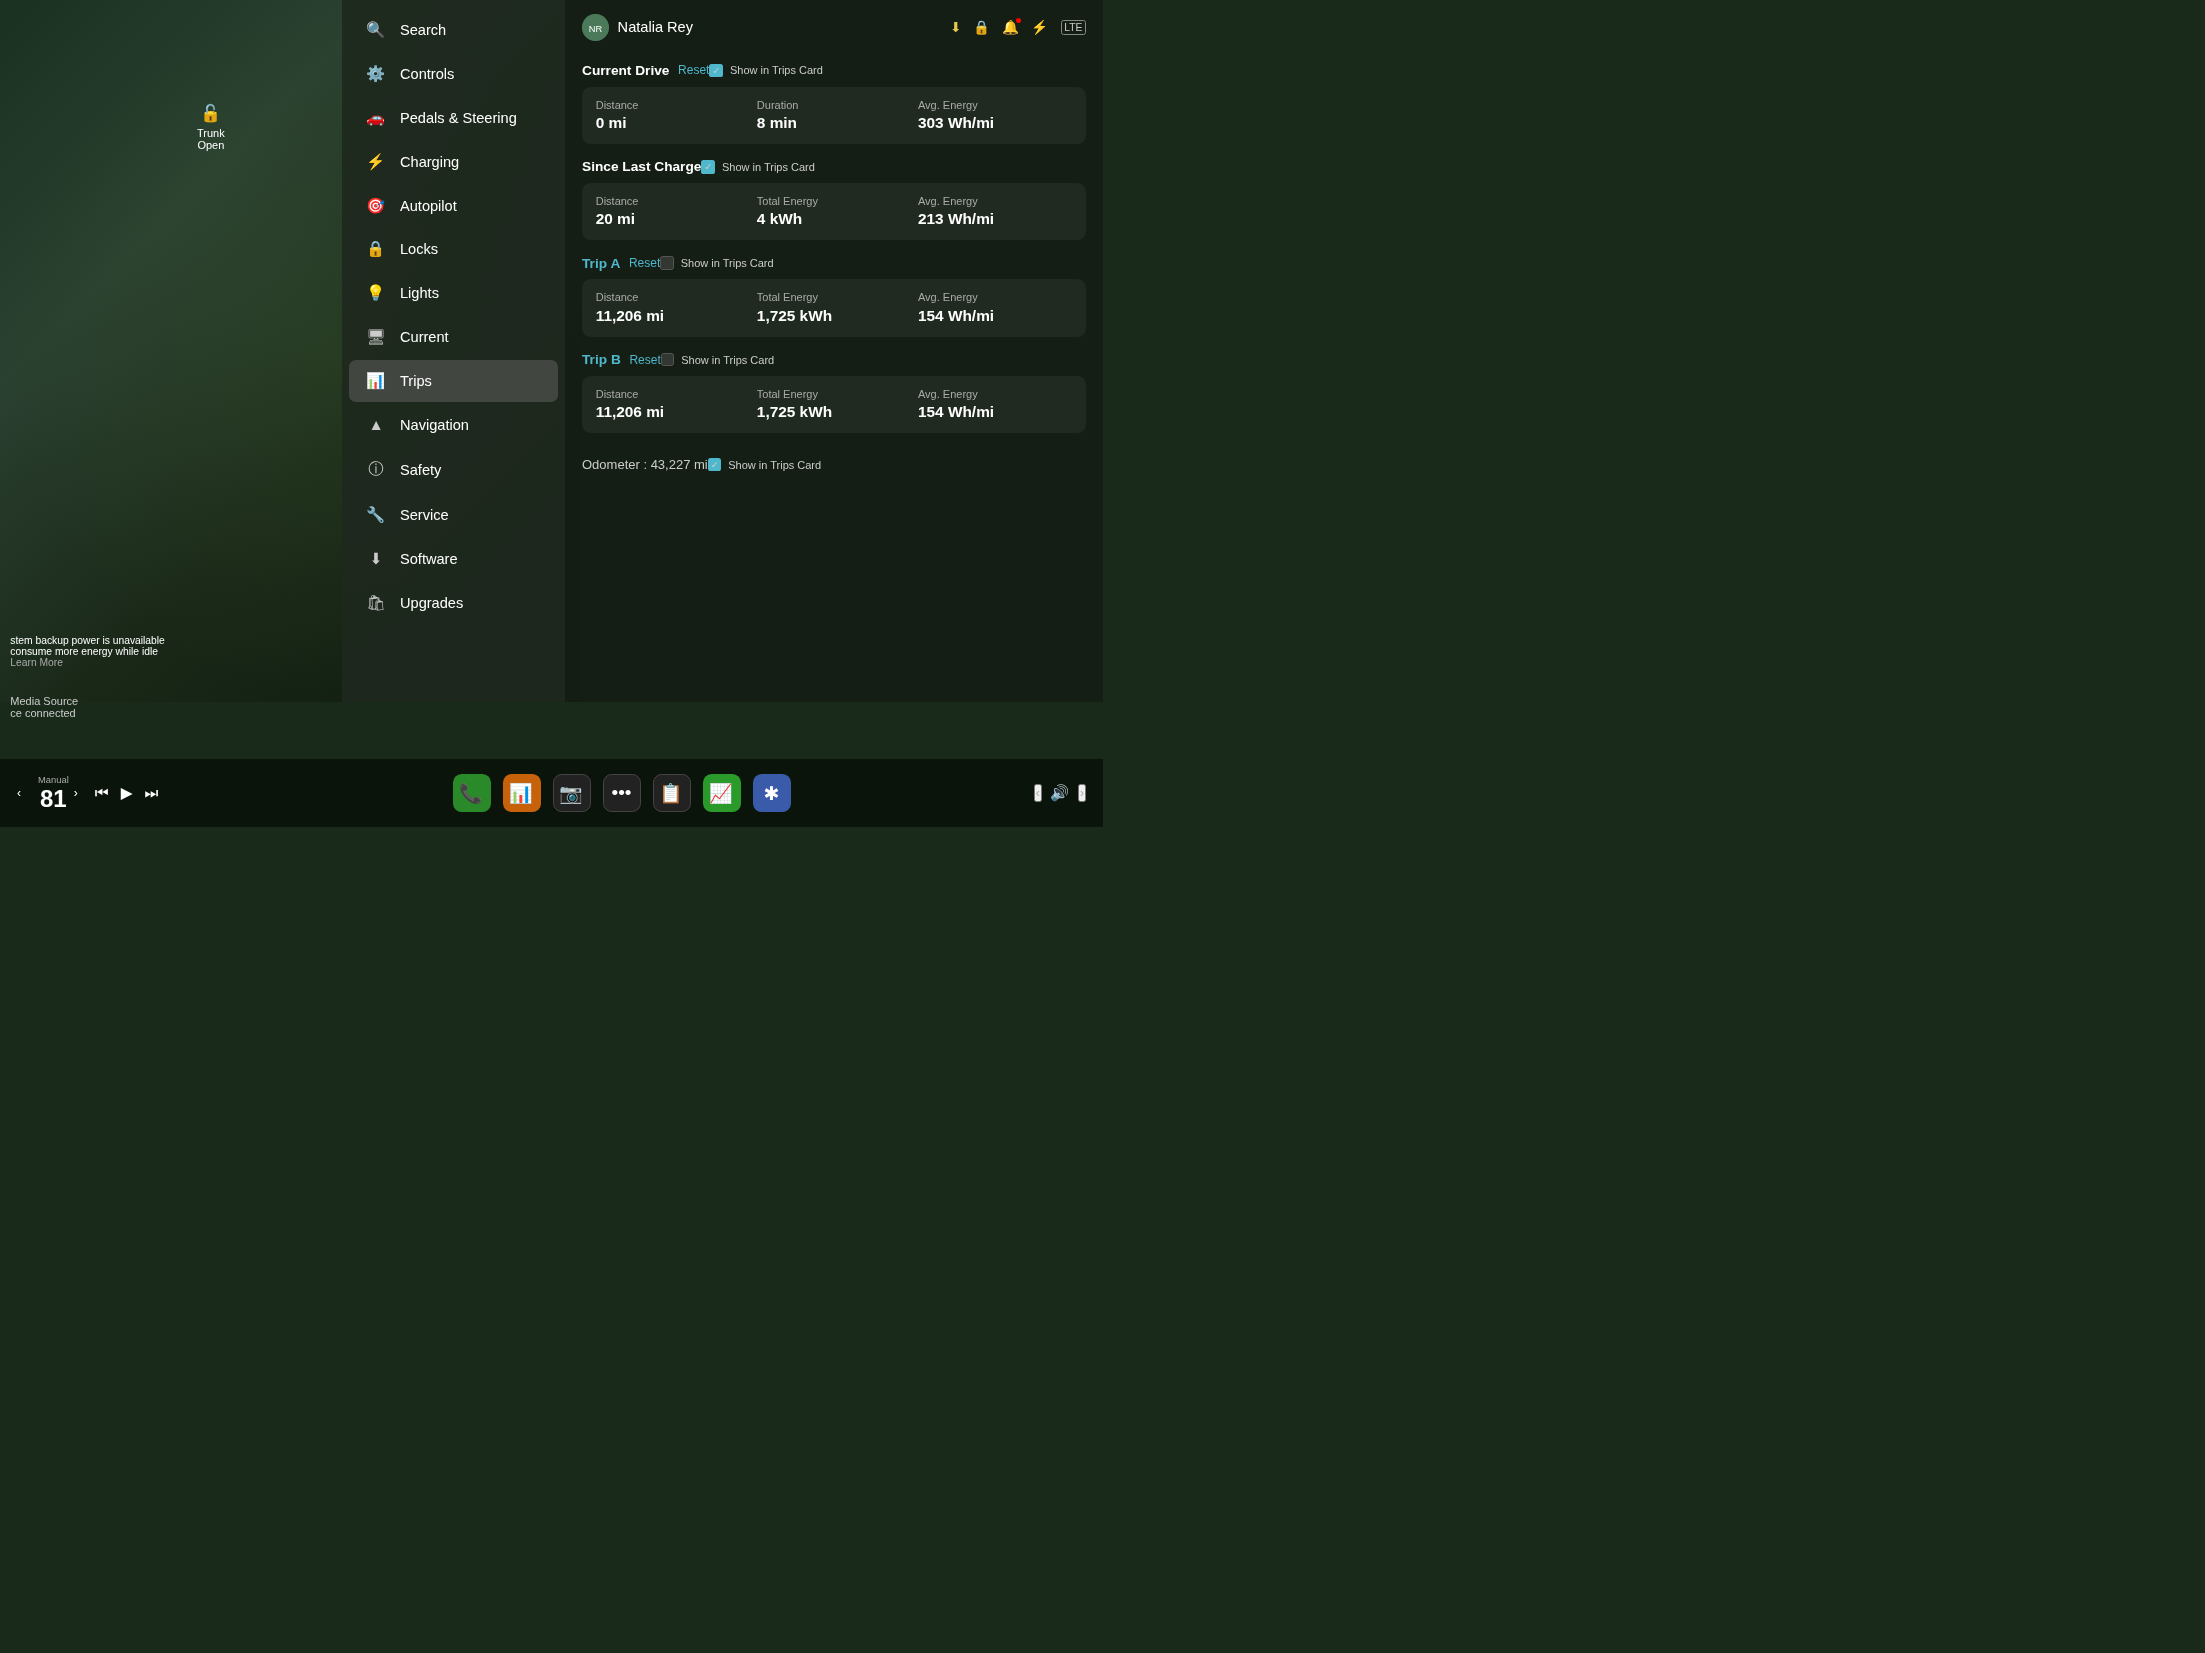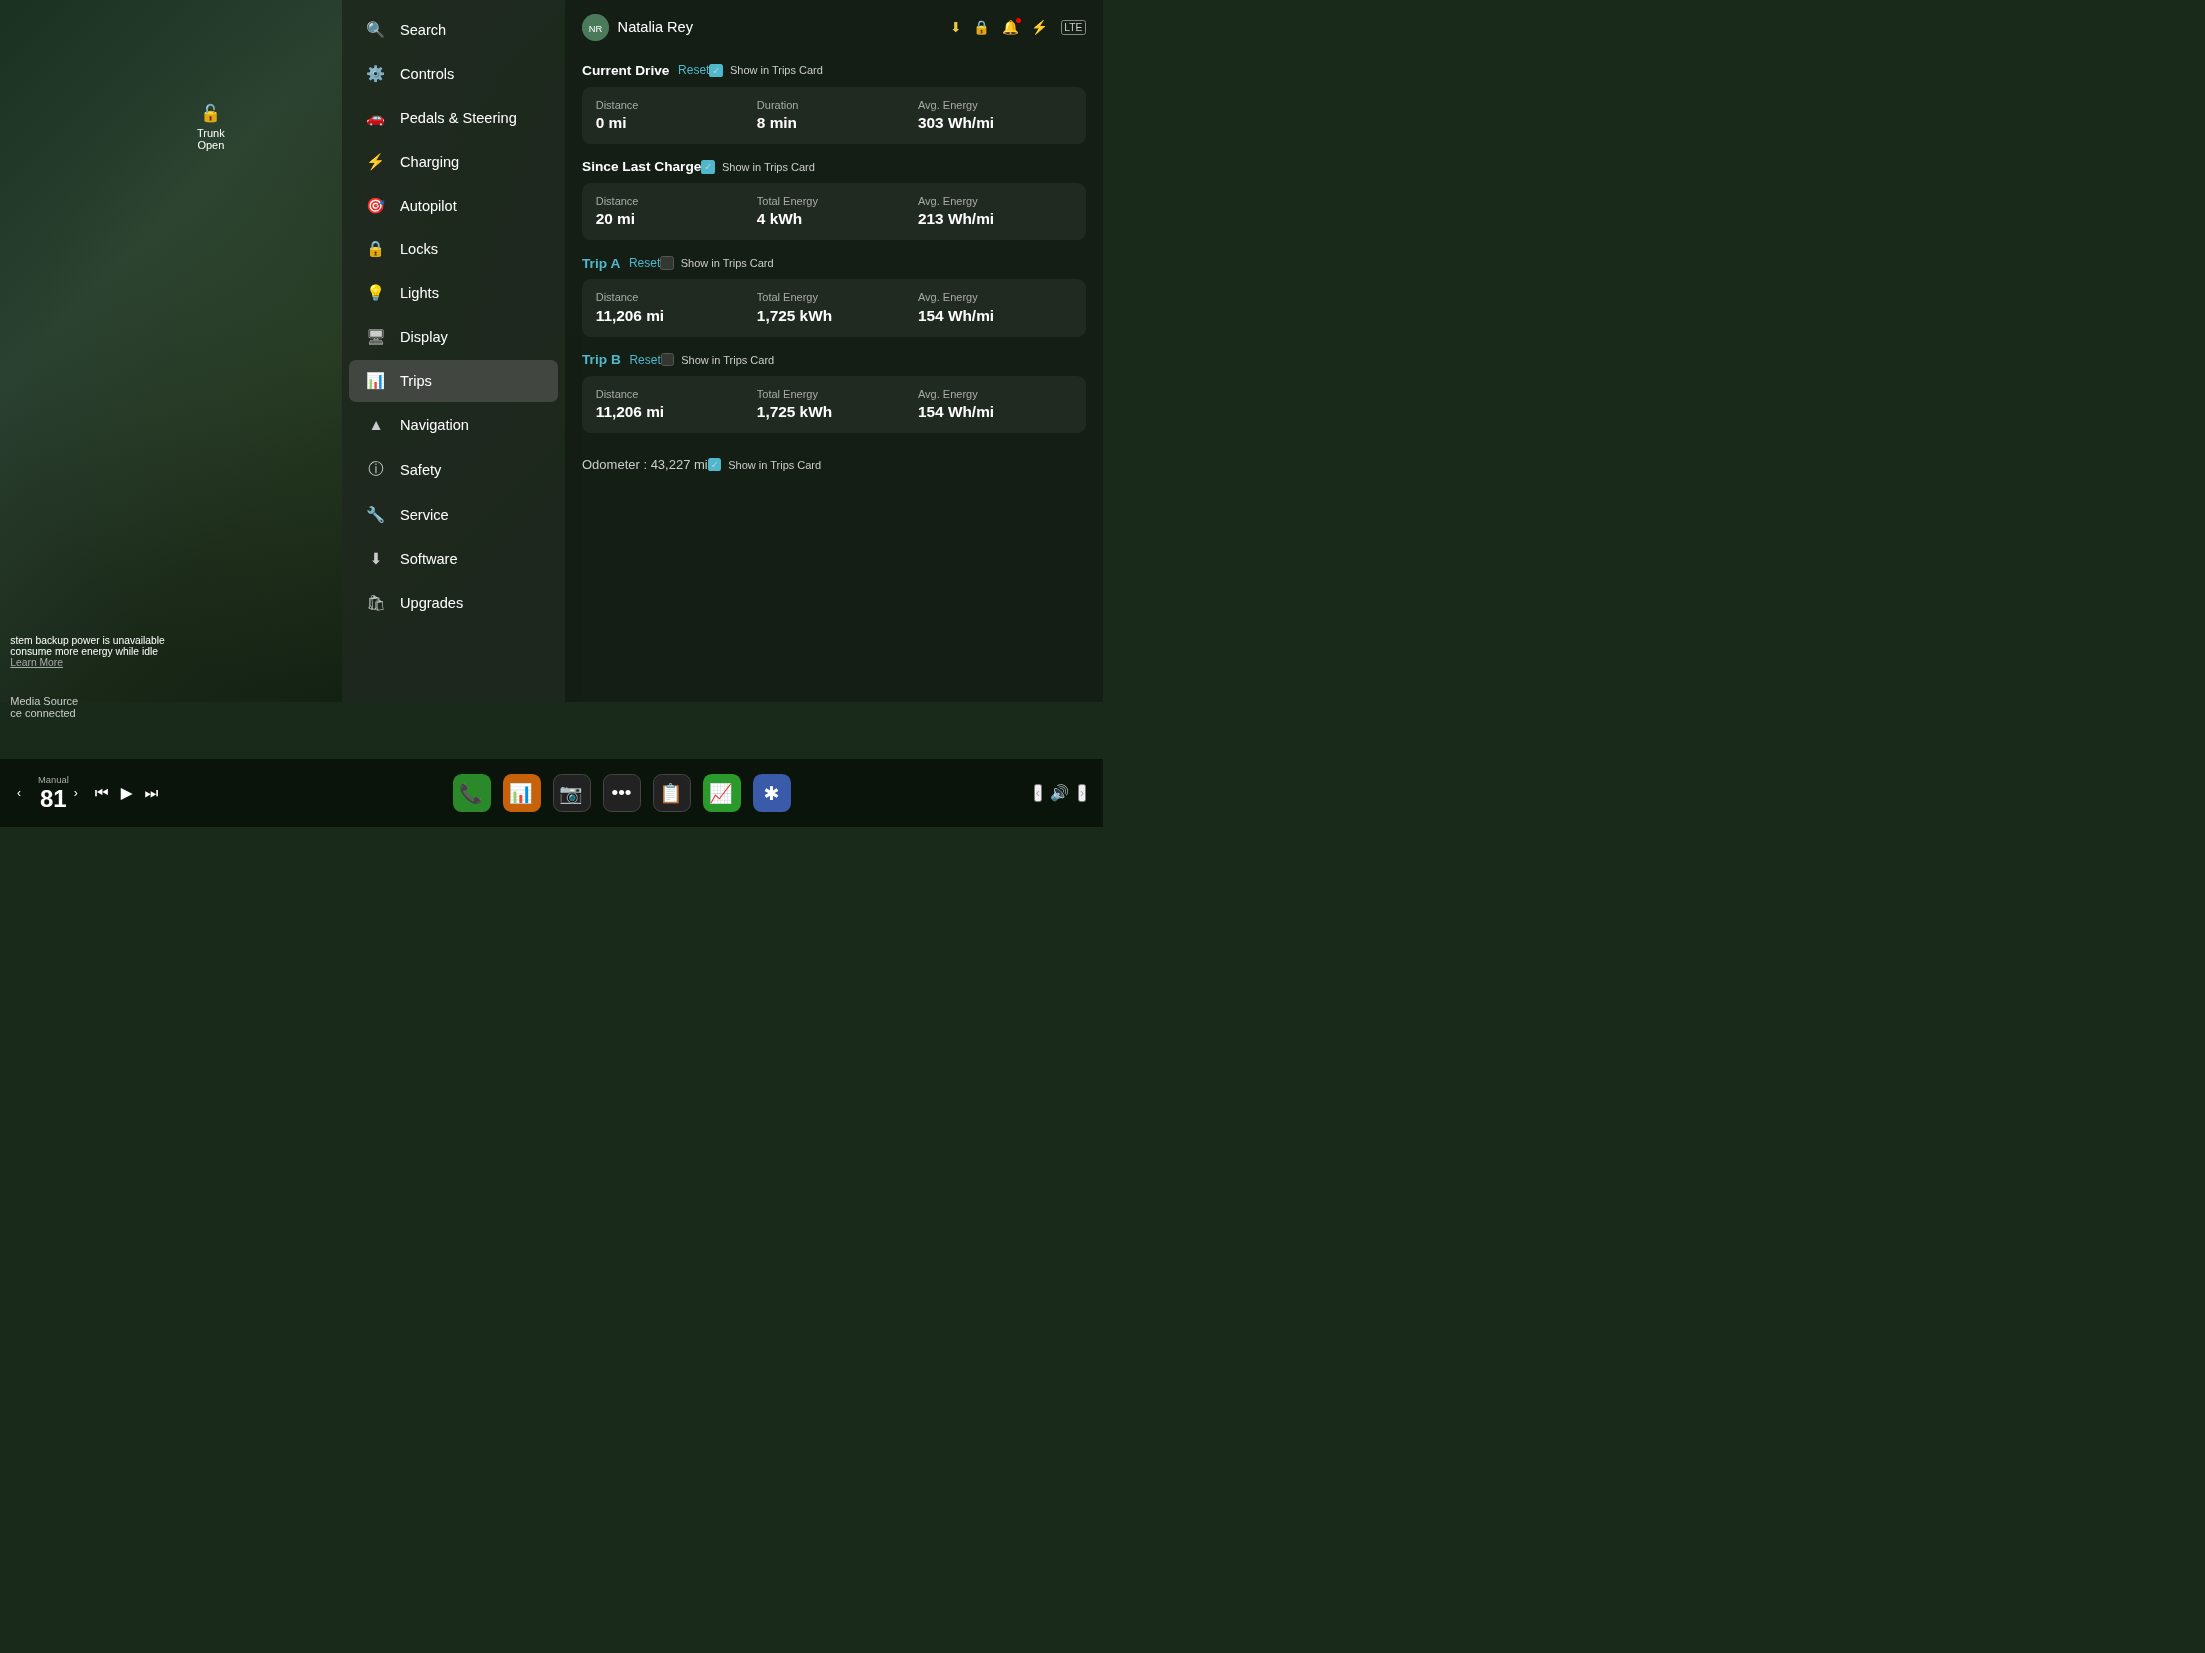--- a/index.html
+++ b/index.html
@@ -44,21 +44,20 @@
       bottom: 154px;
       left: 0;
       z-index: 2;
       color: white;
       font-size: 10.3px;
       padding: 5.1px 10.3px;
       max-width: 325px;
     }
     .system-message .learn-more {
       color: #aaa;
-      text-decoration: underline;
       cursor: pointer;
     }
 
     
     .media-source {
       position: absolute;
       bottom: 103px;
       left: 0;
       z-index: 2;
       padding: 5.1px 10.3px;
@@ -392,21 +391,21 @@
     <div class="menu-item">
       <span class="menu-icon">🔒</span>
       <span class="menu-label">Locks</span>
     </div>
     <div class="menu-item">
       <span class="menu-icon">💡</span>
       <span class="menu-label">Lights</span>
     </div>
     <div class="menu-item">
       <span class="menu-icon">🖥</span>
-      <span class="menu-label">Display</span>
+      <span class="menu-label">Current</span>
     </div>
     <div class="menu-item active">
       <span class="menu-icon">📊</span>
       <span class="menu-label">Trips</span>
     </div>
     <div class="menu-item">
       <span class="menu-icon">▲</span>
       <span class="menu-label">Navigation</span>
     </div>
     <div class="menu-item">

